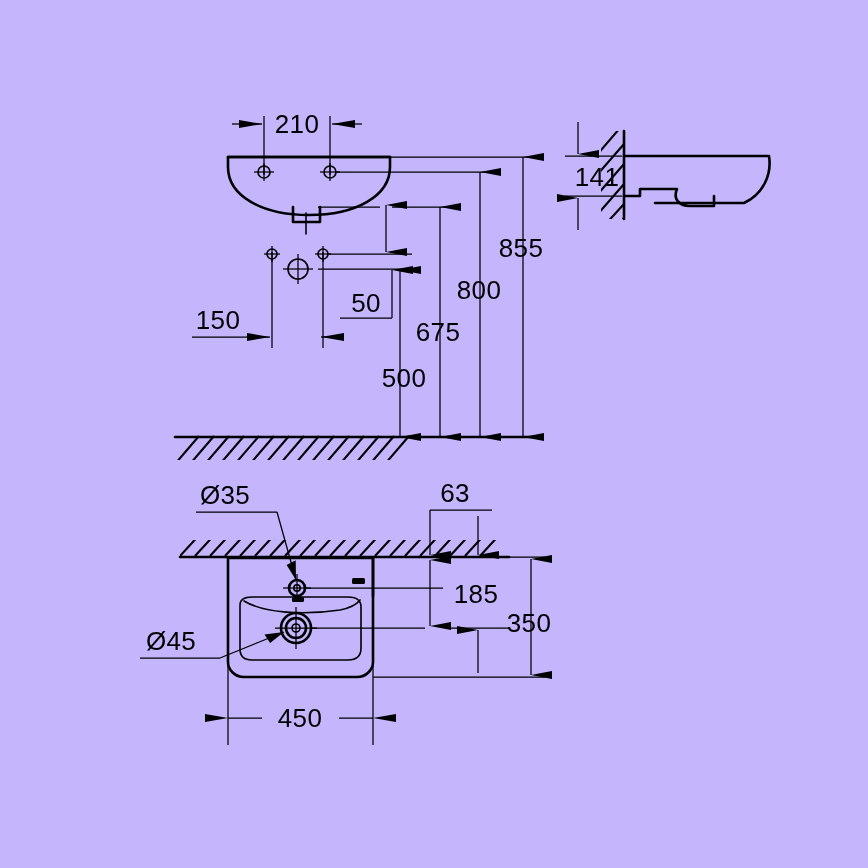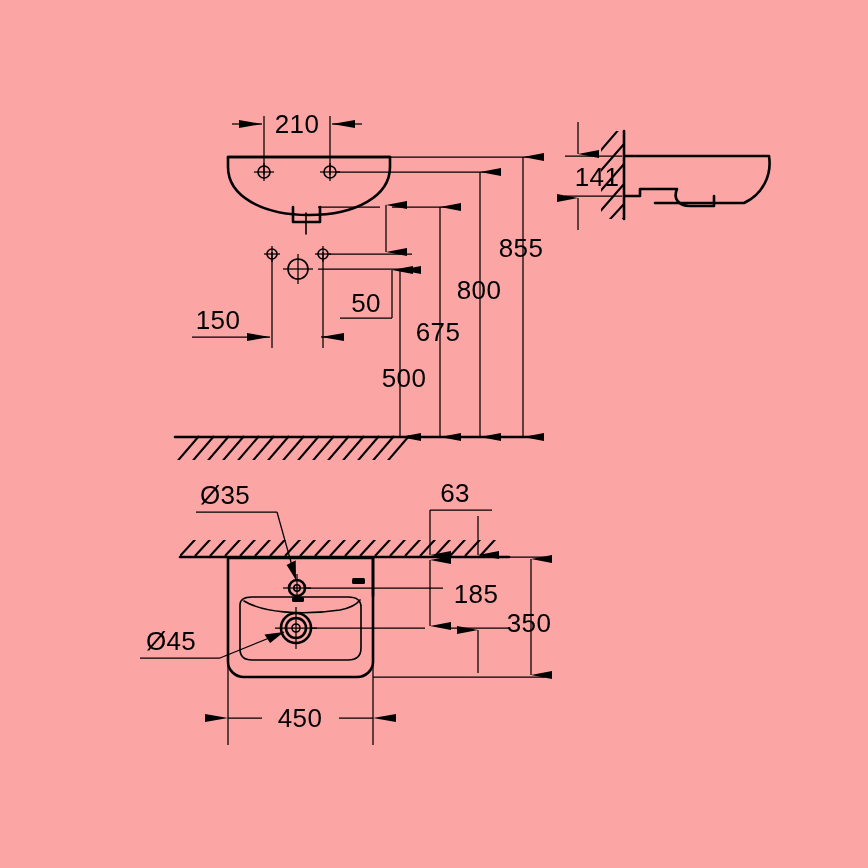--- a/index.html
+++ b/index.html
@@ -8,21 +8,21 @@
     padding: 0;
     background: #ffffff;
   }
   body {
     font-family: "Liberation Sans", sans-serif;
   }
   #drawing-root {
     position: relative;
     width: 868px;
     height: 868px;
-    background: #fca5a5;
+    background: #c4b5fd;
     overflow: hidden;
   }
   svg.sheet {
     display: block;
     width: 868px;
     height: 868px;
   }
   .obj {
     fill: none;
     stroke: #000000;

